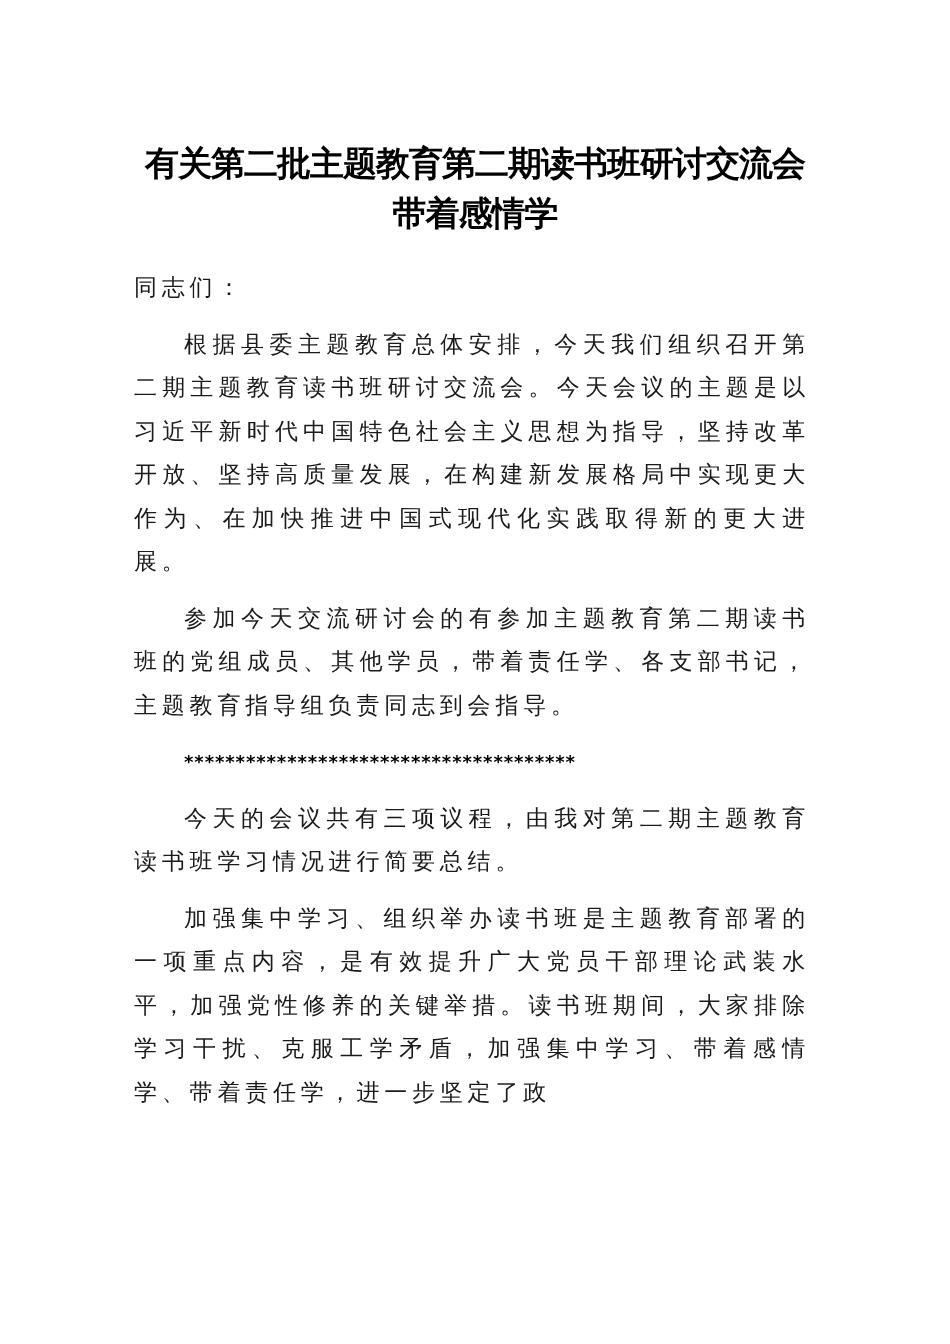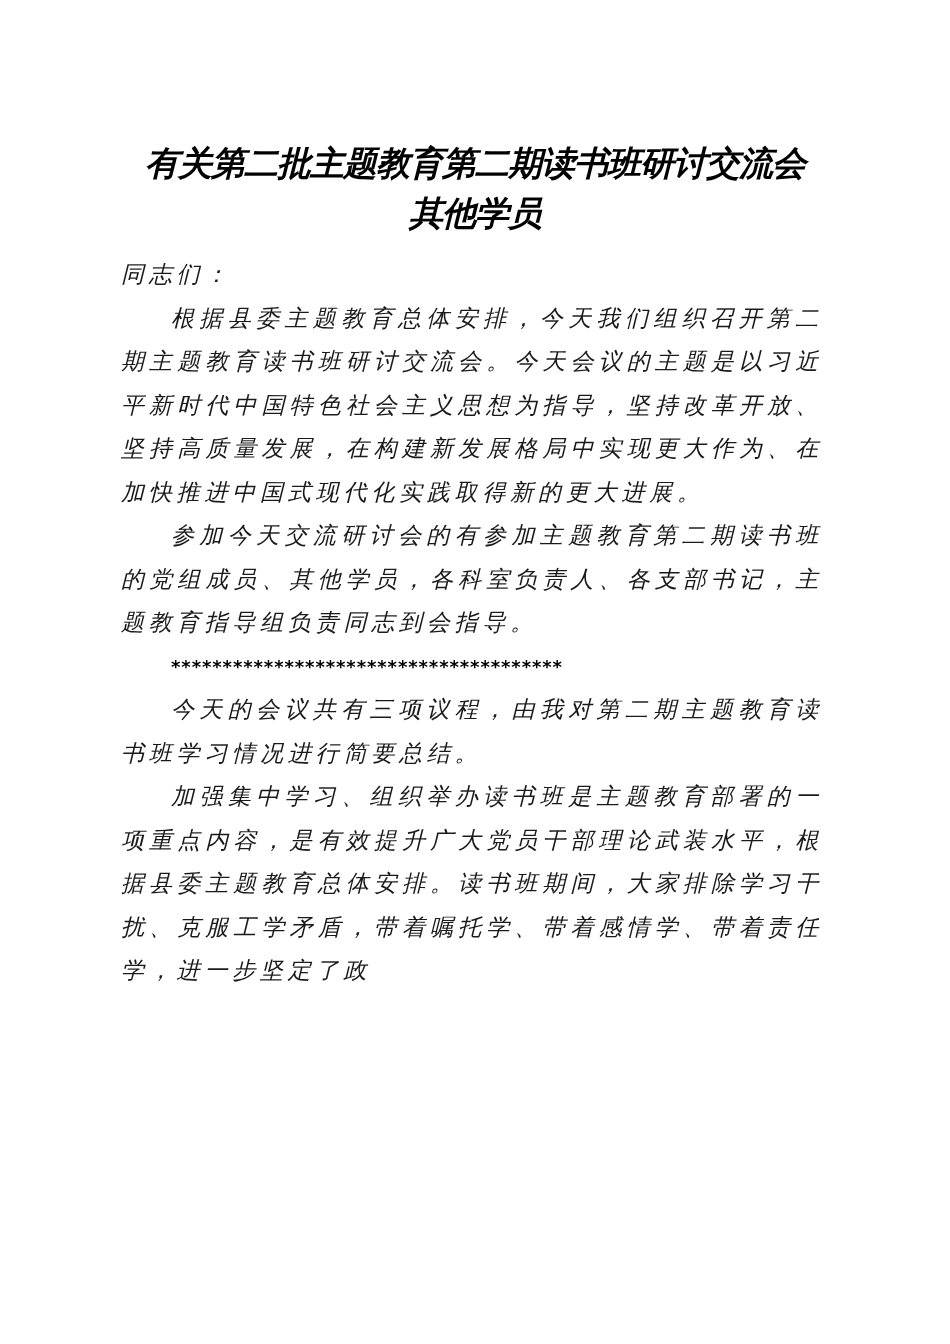--- a/index.html
+++ b/index.html
@@ -13,21 +13,20 @@
     position: relative;
     overflow: hidden;
     color: #111111;
   }
   .page {
     position: absolute;
     left: 0; top: 0;
     width: 950px;
     height: 1344px;
     background: #ffffff;
-    font-style: italic;
   }
   .title {
     position: absolute;
     left: 110px;
     width: 730px;
     top: 138px;
     text-align: center;
     font-family: "DejaVu Serif", "Liberation Serif", serif;
     font-weight: bold;
     font-size: 34px;
@@ -42,21 +41,21 @@
     top: 253px;
     width: 702px;
     font-family: "DejaVu Sans", "Liberation Sans", sans-serif;
     font-size: 23px;
     line-height: 43.5px;
     letter-spacing: 4.8px;
     color: #1a1a1a;
     text-align: justify;
   }
   .body p {
-    margin: 0;
+    margin: 13px;
     padding: 0;
   }
   .salutation {
     text-indent: 0;
   }
   .para {
     text-indent: 50px;
   }
   .divider {
     text-indent: 50px;
@@ -69,25 +68,25 @@
     white-space: nowrap;
   }
 </style>
 </head>
 <body>
 
 <div class="page">
 
   <h1 class="title">
     <span>有关第二批主题教育第二期读书班研讨交流会</span><br>
-    <span>其他学员</span>
+    <span>带着感情学</span>
   </h1>
 
   <div class="body">
     <p class="salutation">同志们：</p>
     <p class="para">根据县委主题教育总体安排，今天我们组织召开第二期主题教育读书班研讨交流会。今天会议的主题是以习近平新时代中国特色社会主义思想为指导，坚持改革开放、坚持高质量发展，在构建新发展格局中实现更大作为、在加快推进中国式现代化实践取得新的更大进展。</p>
-    <p class="para">参加今天交流研讨会的有参加主题教育第二期读书班的党组成员、其他学员，各科室负责人、各支部书记，主题教育指导组负责同志到会指导。</p>
+    <p class="para">参加今天交流研讨会的有参加主题教育第二期读书班的党组成员、其他学员，带着责任学、各支部书记，主题教育指导组负责同志到会指导。</p>
     <p class="divider">**************************************</p>
     <p class="para">今天的会议共有三项议程，由我对第二期主题教育读书班学习情况进行简要总结。</p>
-    <p class="para">加强集中学习、组织举办读书班是主题教育部署的一项重点内容，是有效提升广大党员干部理论武装水平，根据县委主题教育总体安排。读书班期间，大家排除学习干扰、克服工学矛盾，带着嘱托学、带着感情学、带着责任学，进一步坚定了政</p>
+    <p class="para">加强集中学习、组织举办读书班是主题教育部署的一项重点内容，是有效提升广大党员干部理论武装水平，加强党性修养的关键举措。读书班期间，大家排除学习干扰、克服工学矛盾，加强集中学习、带着感情学、带着责任学，进一步坚定了政</p>
   </div>
 
 </div>
 
 </body></html>

